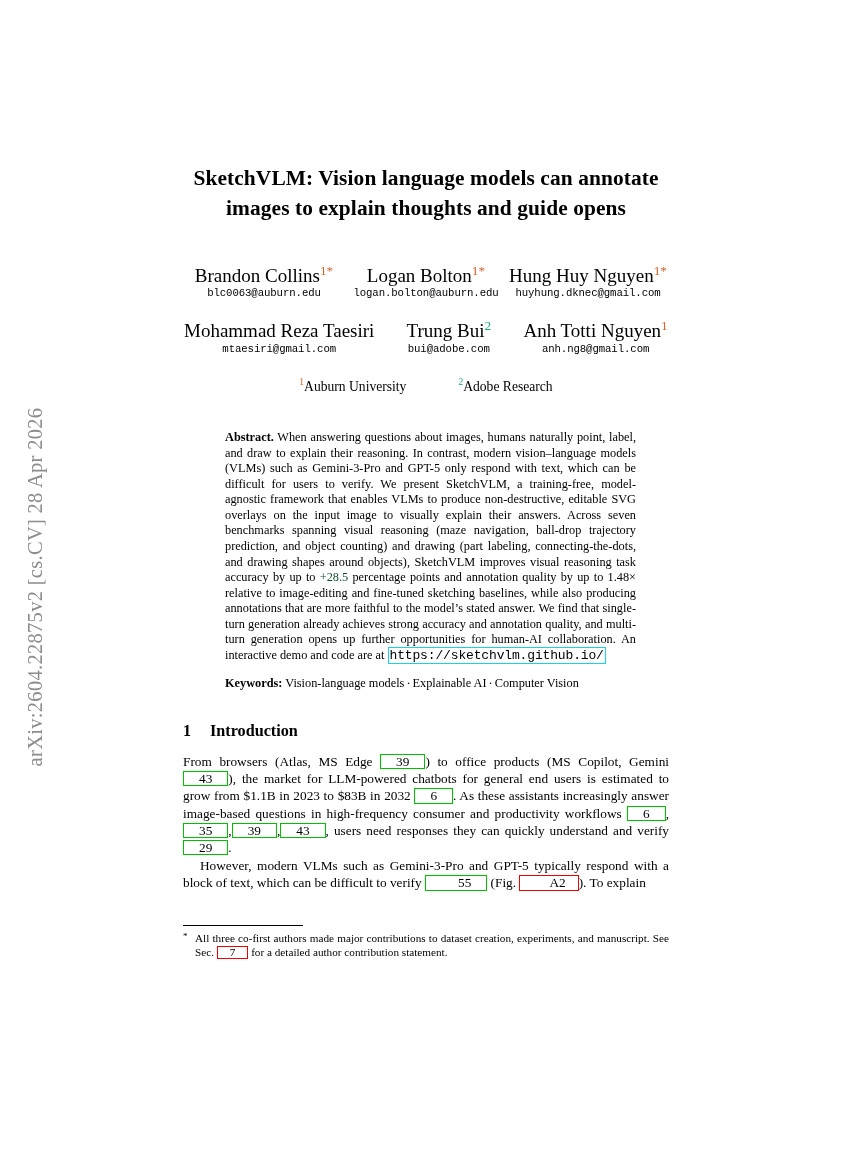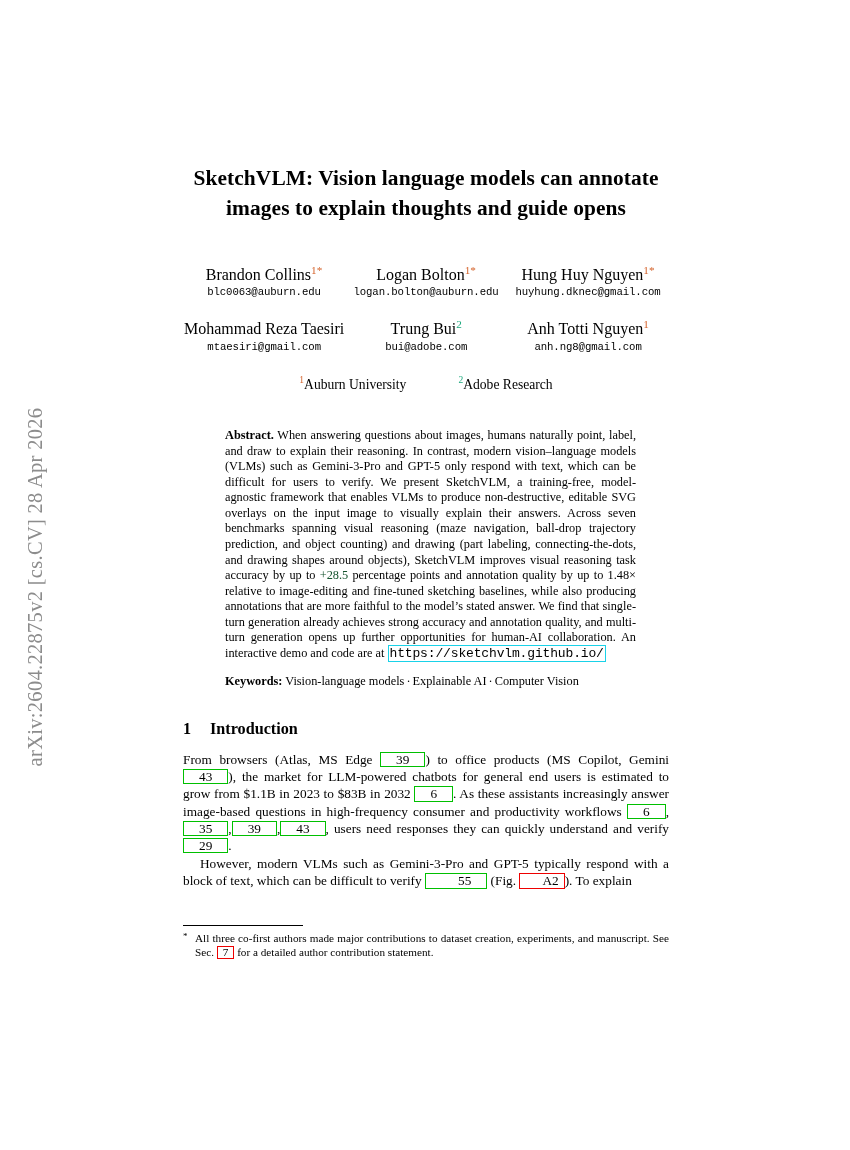--- a/index.html
+++ b/index.html
@@ -69,21 +69,21 @@
     display: flex;
     width: 100%;
     margin-bottom: 3px;
   }
   .author-cell {
     flex: 1 1 0;
     text-align: center;
     padding: 0 1px;
   }
   .author-name {
-    font-size: 16px;
+    font-size: 19px;
     line-height: 19px;
     white-space: nowrap;
   }
   .author-email {
     font-family: "Liberation Mono", "DejaVu Sans Mono", monospace;
     font-size: 10.7px;
     line-height: 17px;
     white-space: nowrap;
     letter-spacing: -0.1px;
   }
@@ -154,21 +154,21 @@
 
   .cite-box {
     border: 1.2px solid #00c000;
     padding: 0 15px;
     line-height: 1;
     display: inline-block;
     margin: 0 0px;
   }
   .ref-box {
     border: 1.4px solid #ee0000;
-    padding: 0 5px;
+    padding: 0 12px;
     line-height: 1;
     display: inline-block;
   }
   .brk { letter-spacing: 0; }
 
   
   #footnote-block {
     position: absolute;
     left: 0;
     top: 925px;

